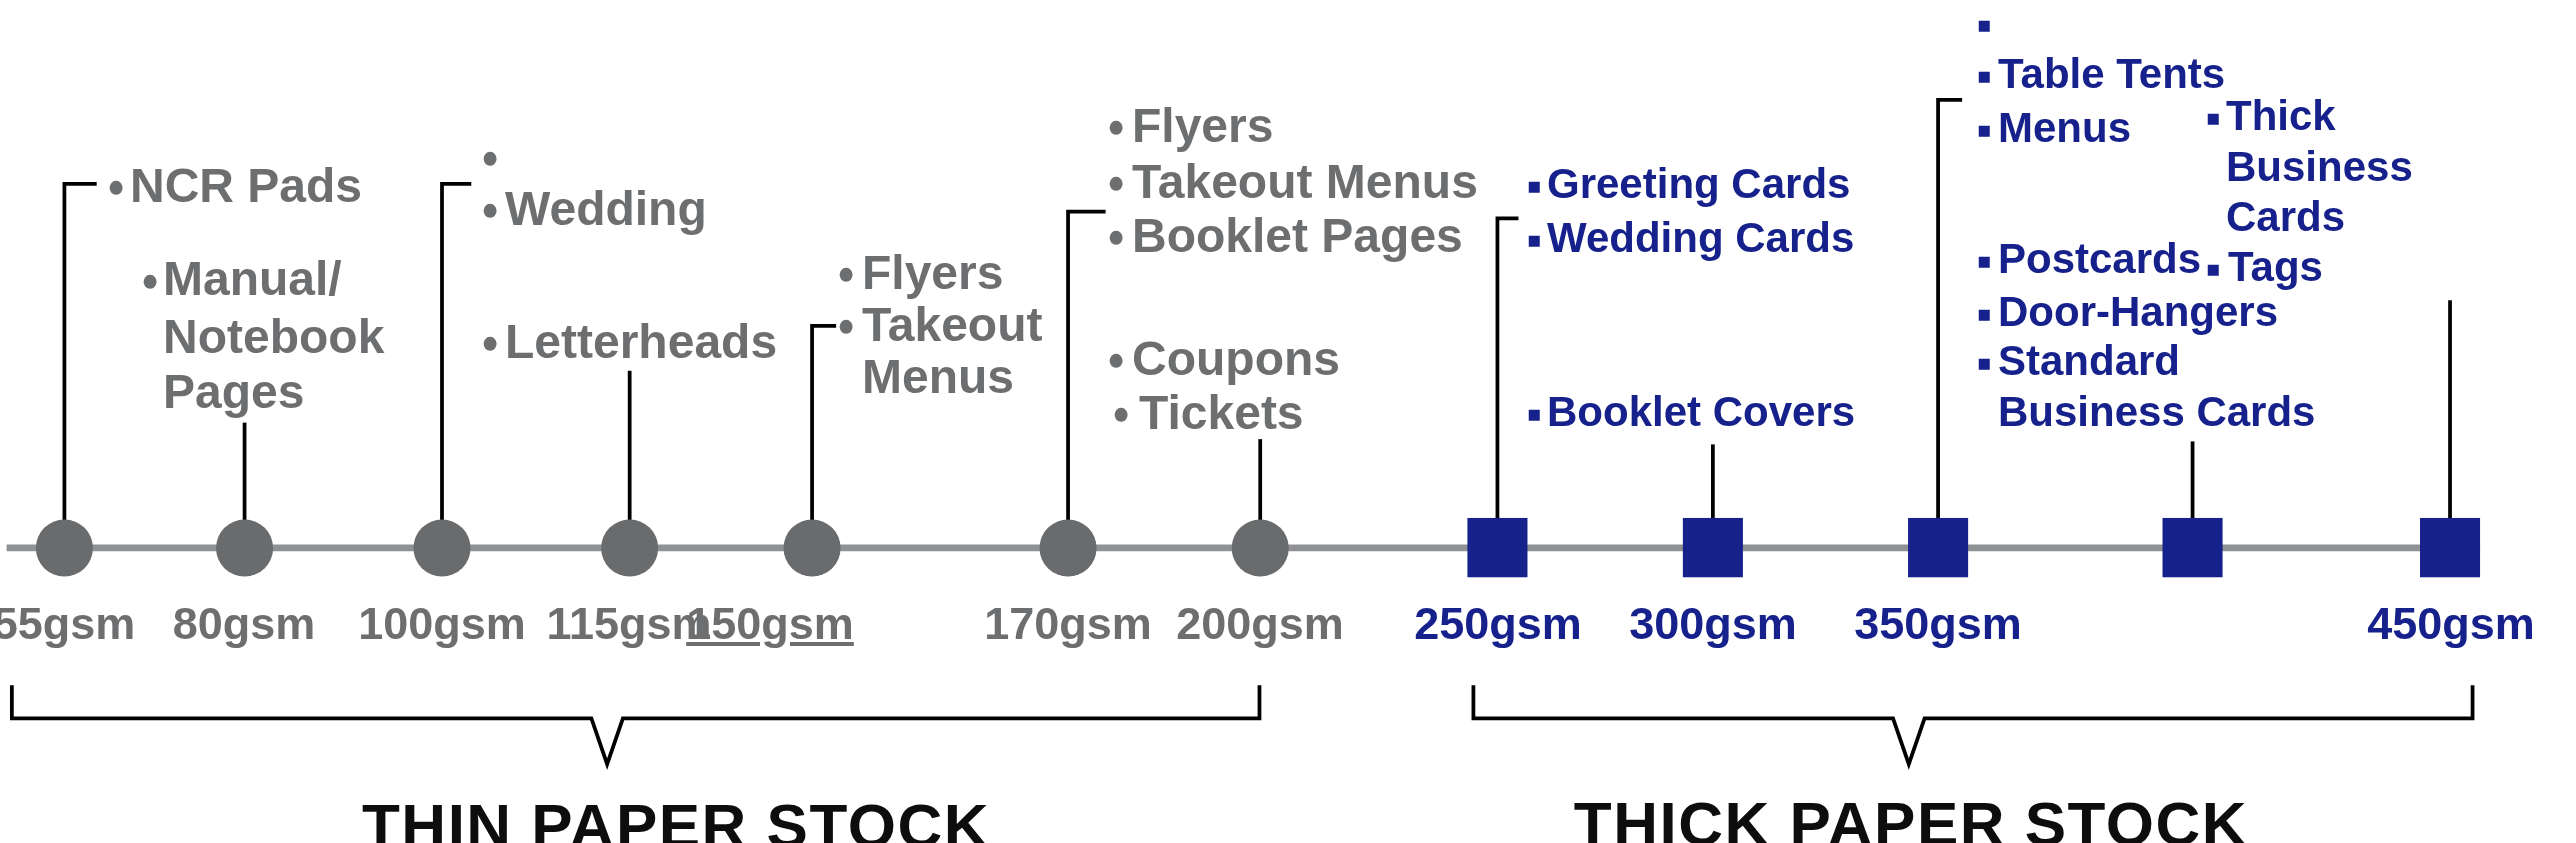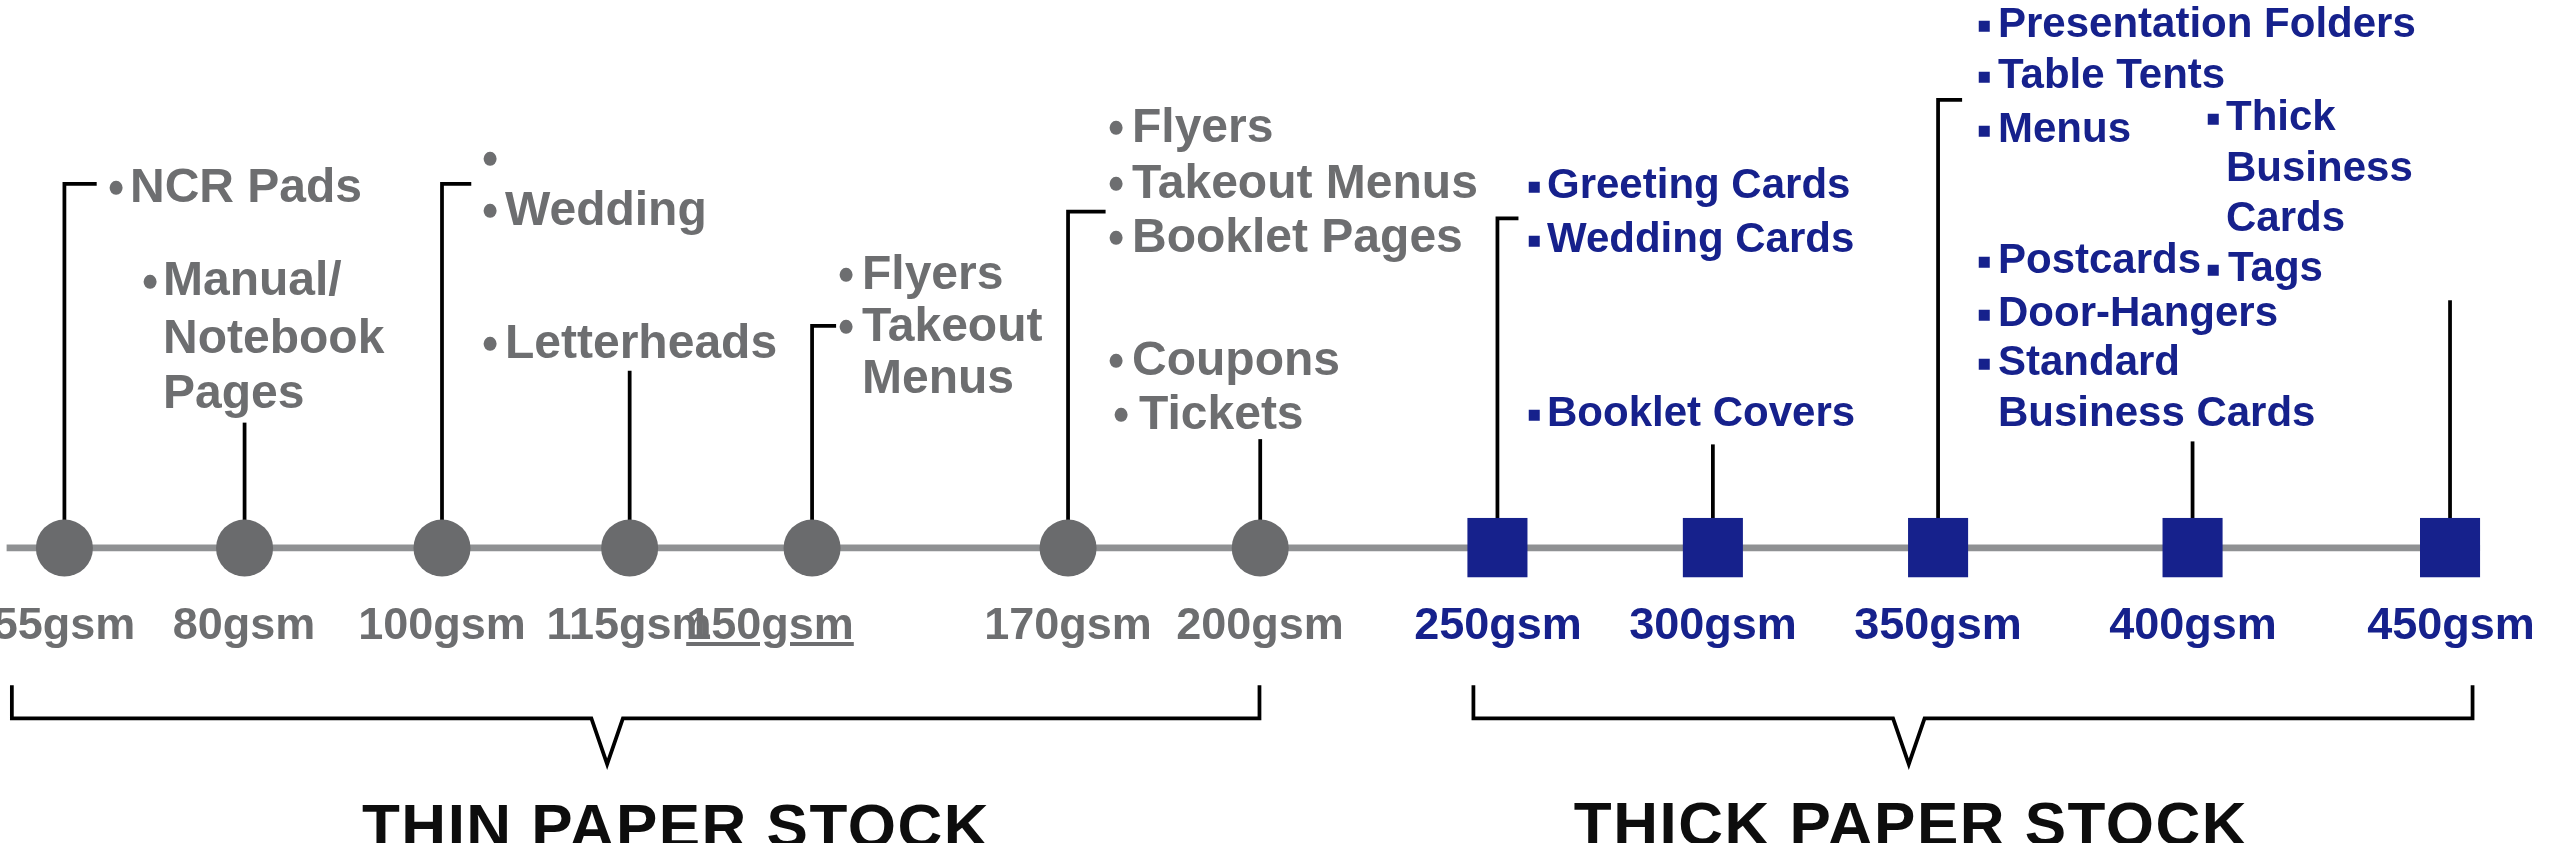--- a/index.html
+++ b/index.html
@@ -91,26 +91,24 @@
     <div class="gsm blue" style="left: 1498px; top: 624px; text-align: center;">250gsm</div>
     <div class="sqdot" style="left: 1534px; top: 187px;"></div>
     <div class="lbl blue" style="left: 1547px; top: 184px;">Greeting Cards</div>
     <div class="sqdot" style="left: 1534px; top: 241px;"></div>
     <div class="lbl blue" style="left: 1547px; top: 238px;">Wedding Cards</div>
     <div class="gsm blue" style="left: 1713px; top: 624px;">300gsm</div>
     <div class="sqdot" style="left: 1534px; top: 415px;"></div>
     <div class="lbl blue" style="left: 1547px; top: 412px;">Booklet Covers</div>
     <div class="gsm blue" style="left: 1938px; top: 624px;">350gsm</div>
     <div class="sqdot" style="left: 1984px; top: 26px;"></div>
-    <div class="lbl blue" style="left: 1998px; top: 23px;">Presentation Folders</div>
     <div class="sqdot" style="left: 1984px; top: 77px;"></div>
     <div class="lbl blue" style="left: 1998px; top: 74px;">Table Tents</div>
     <div class="sqdot" style="left: 1984px; top: 131px;"></div>
     <div class="lbl blue" style="left: 1998px; top: 128px;">Menus</div>
-    <div class="gsm blue" style="left: 2193px; top: 624px;">400gsm</div>
     <div class="sqdot" style="left: 1984px; top: 262px;"></div>
     <div class="lbl blue" style="left: 1998px; top: 259px;">Postcards</div>
     <div class="sqdot" style="left: 1984px; top: 315px;"></div>
     <div class="lbl blue" style="left: 1998px; top: 312px;">Door-Hangers</div>
     <div class="sqdot" style="left: 1984px; top: 364px;"></div>
     <div class="lbl blue" style="left: 1998px; top: 361px;">Standard</div>
     <div class="lbl blue" style="left: 1998px; top: 412px;">Business Cards</div>
     <div class="gsm blue" style="left: 2451px; top: 624px;">450gsm</div>
     <div class="sqdot" style="left: 2213px; top: 119px;"></div>
     <div class="lbl blue" style="left: 2226px; top: 116px;">Thick</div>

